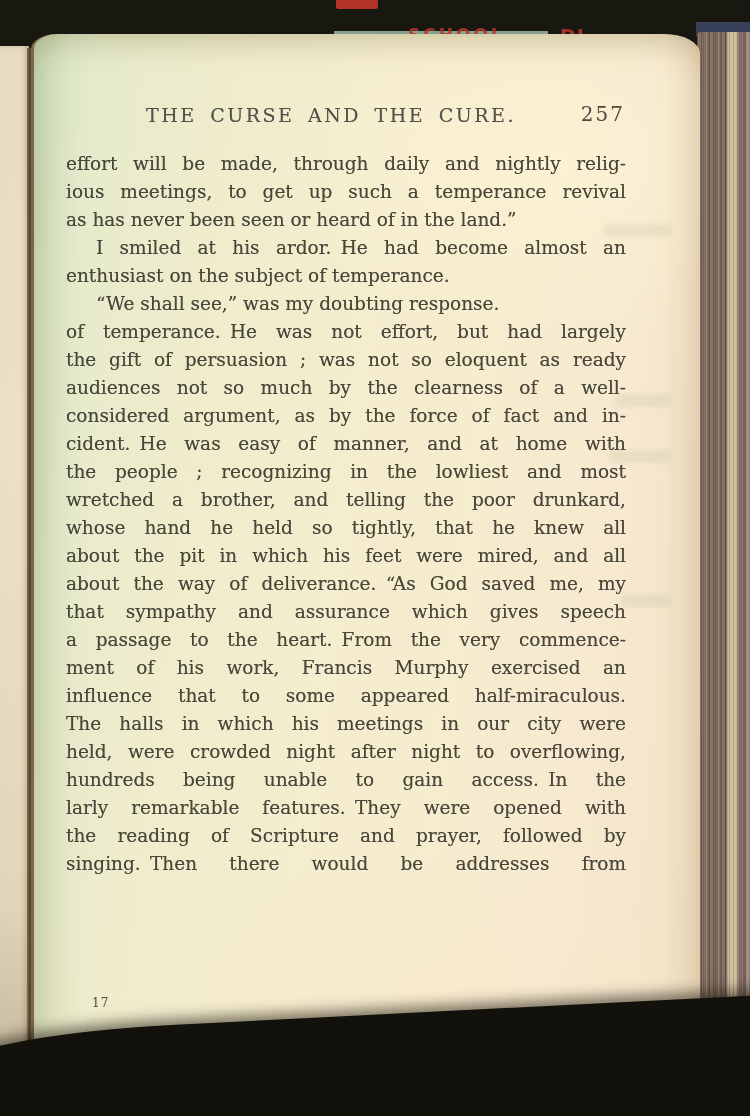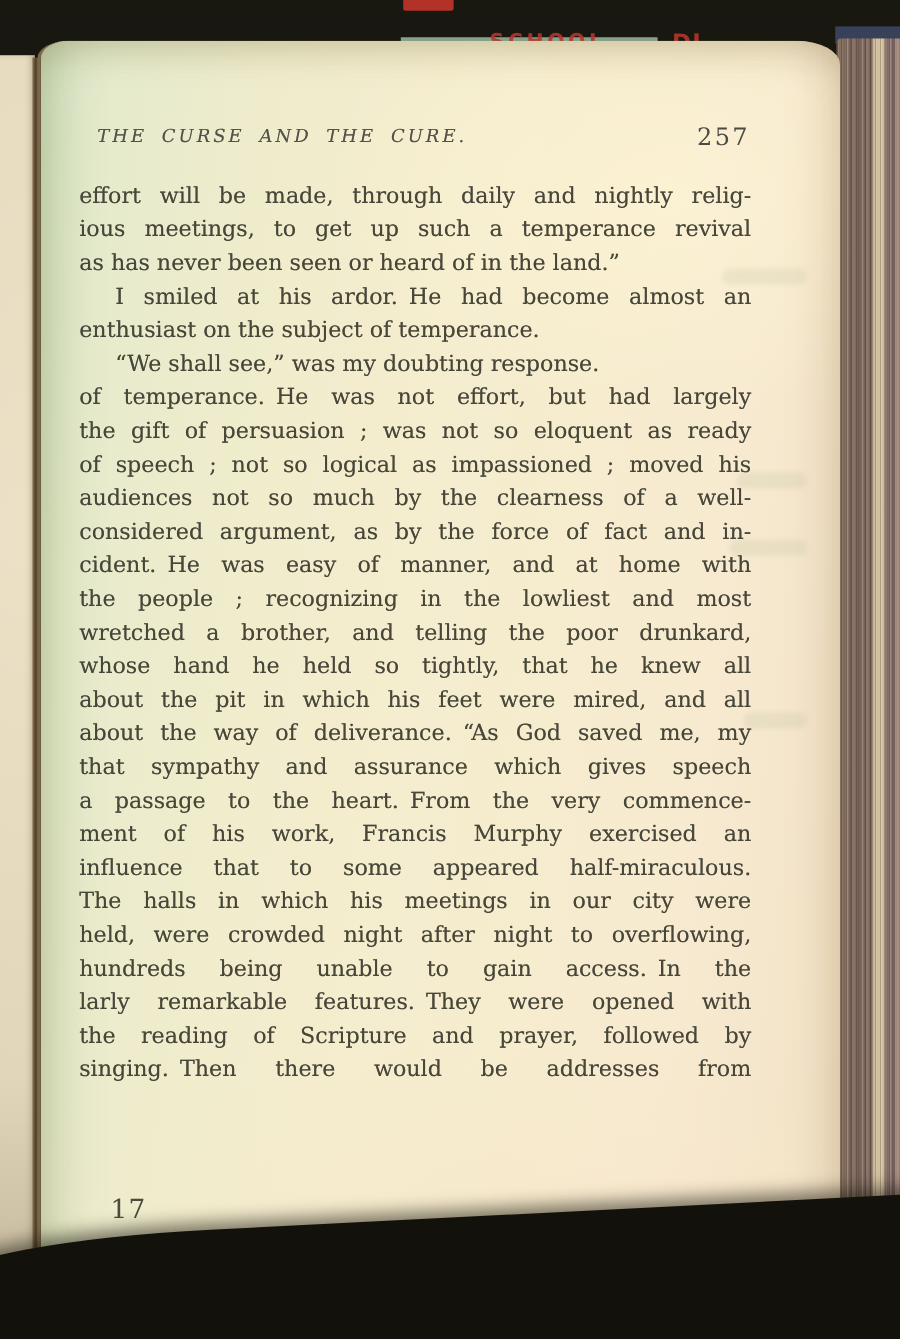--- a/index.html
+++ b/index.html
@@ -57,35 +57,35 @@
       linear-gradient(97deg,#dbe7ca 0%,#e6ebcc 9%,#efeccc 24%,#f4edce 45%,#f6ecce 62%,#f7ead0 78%,#f2e2c6 100%);
     box-shadow:
       inset 28px 0 46px -24px rgba(96,125,62,.35),
       inset -26px 0 44px -26px rgba(150,110,70,.30),
       inset 0 26px 34px -22px rgba(130,110,60,.28),
       inset 0 -60px 70px -40px rgba(140,105,60,.22);
     border-left:3px solid #7a6648;}
 
   
   .running-head{position:absolute;left:47px;top:70px;width:560px;height:30px;}
-  .head-title{position:absolute;left:0;right:60px;
-    font-style:italic;font-size:15px;letter-spacing:2.5px;word-spacing:5px;
+  .head-title{position:absolute;left:0;right:60px;text-align:center;
+    font-size:19px;letter-spacing:2.5px;word-spacing:5px;
     color:#53524a;text-shadow:0 0 .5px rgba(80,80,70,.5);}
   .head-page-number{position:absolute;right:16px;top:-2px;font-size:20px;
     color:#4c4b42;letter-spacing:2px;}
 
   
   .body-text{position:absolute;left:32px;top:116px;width:560px;
     font-size:18.5px;color:#474639;text-shadow:0 0 .5px rgba(70,70,58,.55);}
   .line{height:28px;line-height:28px;white-space:nowrap;}
   .line.justify{white-space:normal;text-align:justify;text-align-last:justify;}
   .line.indent{padding-left:30px;}
   .line.indent.justify{text-indent:0;}
 
-  .signature{position:absolute;left:58px;top:962px;font-size:22px;color:#4c4b3e;
+  .signature{position:absolute;left:58px;top:962px;font-size:12px;color:#4c4b3e;
     letter-spacing:1px;}
 
   
   .black-bottom{position:absolute;left:-40px;bottom:-78px;width:860px;height:180px;z-index:5;
     background:#12110b;transform:rotate(-2.9deg);
     border-top-left-radius:220px 30px;border-top-right-radius:40px 8px;
     box-shadow:0 -6px 14px rgba(20,18,10,.55);}
 
   
   .bleed{position:absolute;right:28px;width:70px;height:13px;z-index:3;
@@ -118,21 +118,20 @@
 
     <div class="body-text">
         <div class="line justify">effort will be made, through daily and nightly relig-</div>
         <div class="line justify">ious meetings, to get up such a temperance revival</div>
         <div class="line">as has never been seen or heard of in the land.”</div>
         <div class="line indent justify">I smiled at his ardor. He had become almost an</div>
         <div class="line">enthusiast on the subject of temperance.</div>
         <div class="line indent">“We shall see,” was my doubting response.</div>
         <div class="line justify">of temperance. He was not effort, but had largely</div>
         <div class="line justify">the gift of persuasion ; was not so eloquent as ready</div>
-        <div class="line justify">of speech ; not so logical as impassioned ; moved his</div>
         <div class="line justify">audiences not so much by the clearness of a well-</div>
         <div class="line justify">considered argument, as by the force of fact and in-</div>
         <div class="line justify">cident. He was easy of manner, and at home with</div>
         <div class="line justify">the people ; recognizing in the lowliest and most</div>
         <div class="line justify">wretched a brother, and telling the poor drunkard,</div>
         <div class="line justify">whose hand he held so tightly, that he knew all</div>
         <div class="line justify">about the pit in which his feet were mired, and all</div>
         <div class="line justify">about the way of deliverance. “As God saved me, my</div>
         <div class="line justify">that sympathy and assurance which gives speech</div>
         <div class="line justify">a passage to the heart. From the very commence-</div>

